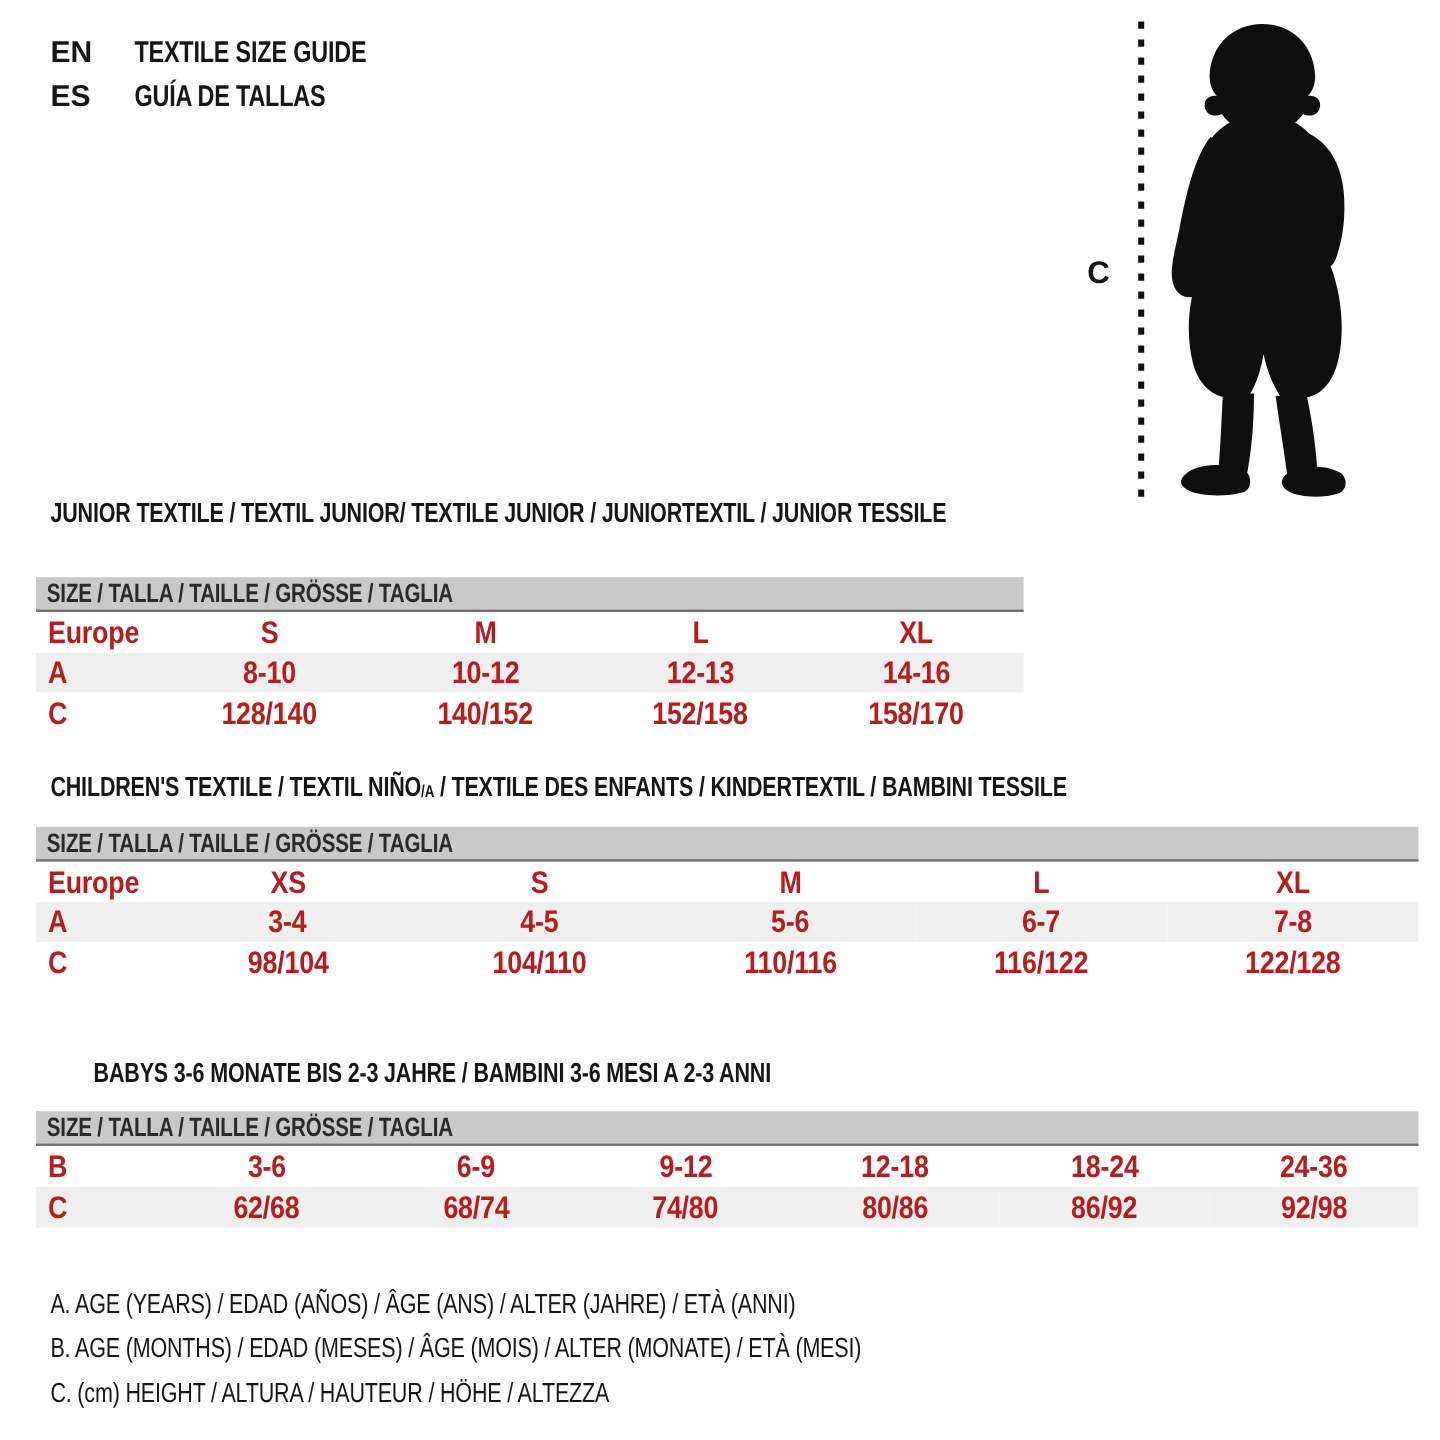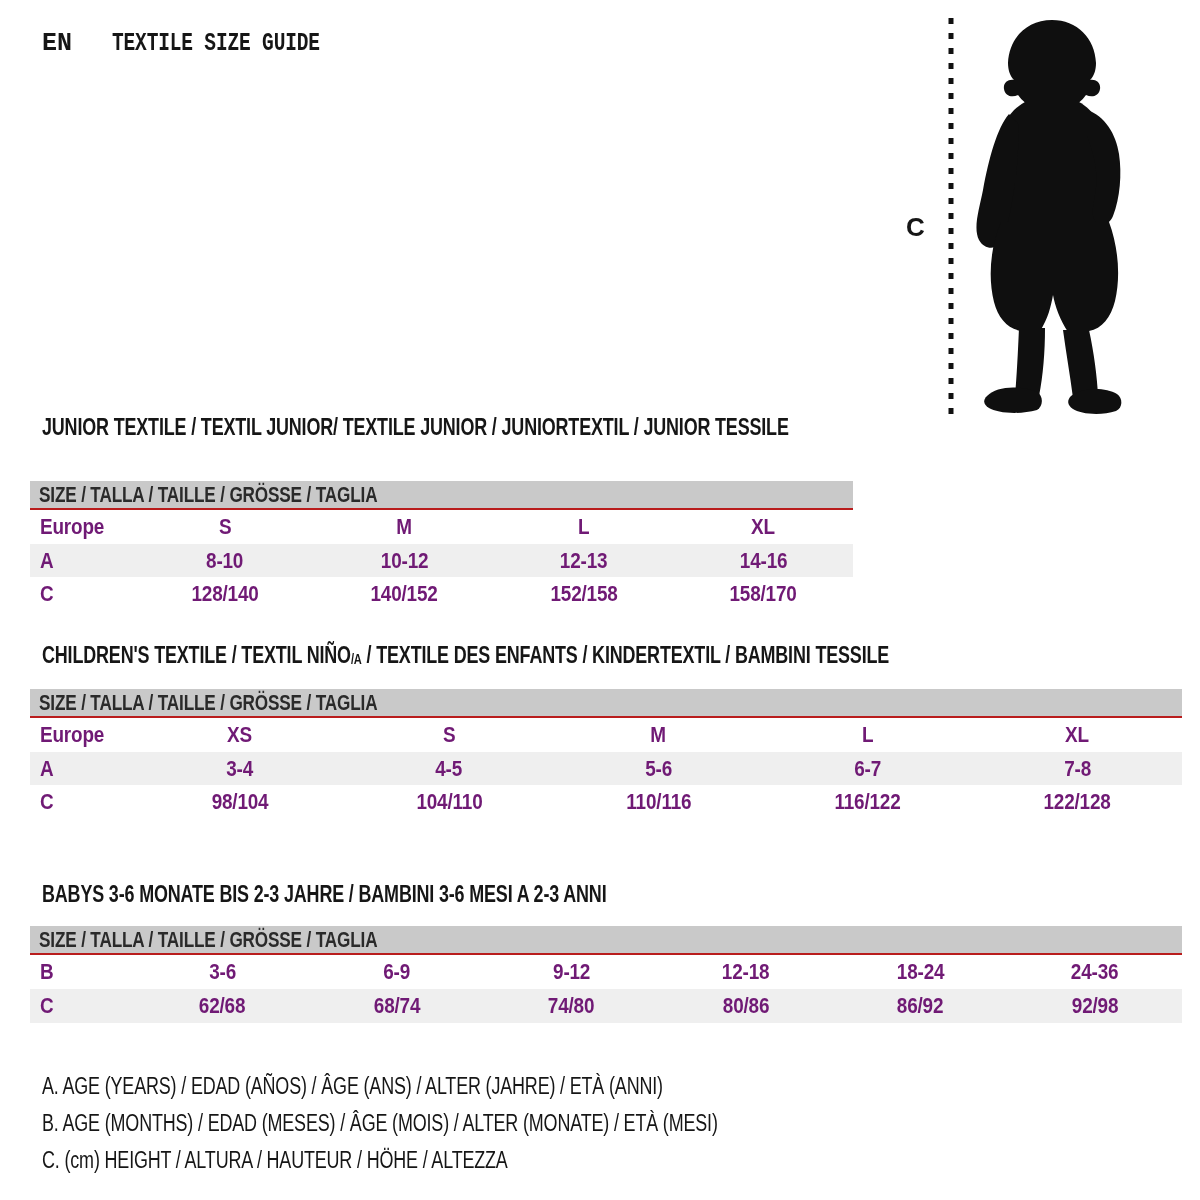--- a/index.html
+++ b/index.html
@@ -7,41 +7,41 @@
   .page {
     position:relative; width:1200px; height:1200px; background:#ffffff;
     font-family:"Liberation Sans", sans-serif; color:#161616; overflow:hidden;
   }
   .abs { position:absolute; }
   
   .cond { display:inline-block; transform:scaleX(0.78); transform-origin:0 50%; white-space:nowrap; letter-spacing:-0.2px; }
   .cellv { display:inline-block; transform:scaleX(0.86); white-space:nowrap; letter-spacing:-0.2px; }
 
   
-  .langs { left:42px; top:26px; font-size:25px; font-weight:bold;font-family:Liberation Mono, monospace; }
+  .langs { left:42px; top:26px; font-size:25px; font-weight:bold; }
   .lang-row { height:36px; line-height:36px; display:flex; }
   .lang-code { width:70px; flex:0 0 70px; }
 
   
   .c-label { left:906px; top:212px; font-size:26px; font-weight:bold; }
 
   
   .sect-title { left:42px; font-size:23px; font-weight:bold; line-height:30px; white-space:nowrap; }
   .subsm { font-size:0.62em; vertical-align:-0.10em; }
 
   
   .tblwrap { left:30px; }
   .sizebar {
-    height:29px; background:#c9c9c9; border-bottom:2px solid #b91c1c;
+    height:29px; background:#c9c9c9; border-bottom:2px solid #737373;
     display:flex; align-items:center; padding-left:9px;
     font-size:22px; font-weight:bold; color:#2a2a2a;
   }
   table.grid { border-collapse:collapse; table-layout:fixed; width:100%; }
   table.grid td {
-    font-size:22px; font-weight:bold; color:#701a75;
+    font-size:26px; font-weight:bold; color:#b91c1c;
     text-align:center; vertical-align:middle; padding:0;
   }
   table.grid td.lbl { text-align:left; padding-left:10px; }
   table.grid td.lbl .cellv { transform-origin:0 50%; }
   tr.rh34 { height:34px; }
   tr.rh33 { height:33px; }
   tr.stripe { background:#efefef; }
 
   
   .legend { left:42px; top:1068px; font-size:23px; font-weight:normal; }
@@ -51,20 +51,24 @@
 </style>
 </head>
 <body>
 
 <div class="page">
 
   <div class="abs langs">
     <div class="lang-row">
       <span class="lang-code">EN</span>
       <span class="cond">TEXTILE SIZE GUIDE</span>
+    </div>
+    <div class="lang-row">
+      <span class="lang-code">ES</span>
+      <span class="cond">GUÍA DE TALLAS</span>
     </div>
   </div>
 
   <div class="abs c-label">C</div>
 
   <svg class="abs" style="left:946px; top:16px;" width="10" height="402" viewBox="0 0 10 402" aria-hidden="true">
     <line x1="5" y1="2" x2="5" y2="400" stroke="#101010" stroke-width="5" stroke-dasharray="6 9"></line>
   </svg>
 
   <svg class="abs" style="left:963px; top:16px;" width="178" height="404" viewBox="0 0 178 404" aria-hidden="true">
@@ -171,21 +175,21 @@
         <td><span class="cellv">98/104</span></td>
         <td><span class="cellv">104/110</span></td>
         <td><span class="cellv">110/116</span></td>
         <td><span class="cellv">116/122</span></td>
         <td><span class="cellv">122/128</span></td>
       </tr>
     </tbody>
       </table>
   </div>
 
-  <div class="abs sect-title" style="top:880px; line-height:28px;">
+  <div class="abs sect-title" style="top:880px; line-height:28px;margin-left:36px;">
     <span class="cond">BABYS 3-6 MONATE BIS 2-3 JAHRE / BAMBINI 3-6 MESI A 2-3 ANNI</span>
   </div>
 
   <div class="abs tblwrap" style="top:926px; width:1152px;">
     <div class="sizebar">
       <span class="cond">SIZE / TALLA / TAILLE / GRÖSSE / TAGLIA</span>
     </div>
     <table class="grid">
       <colgroup>
           <col style="width:105px">

